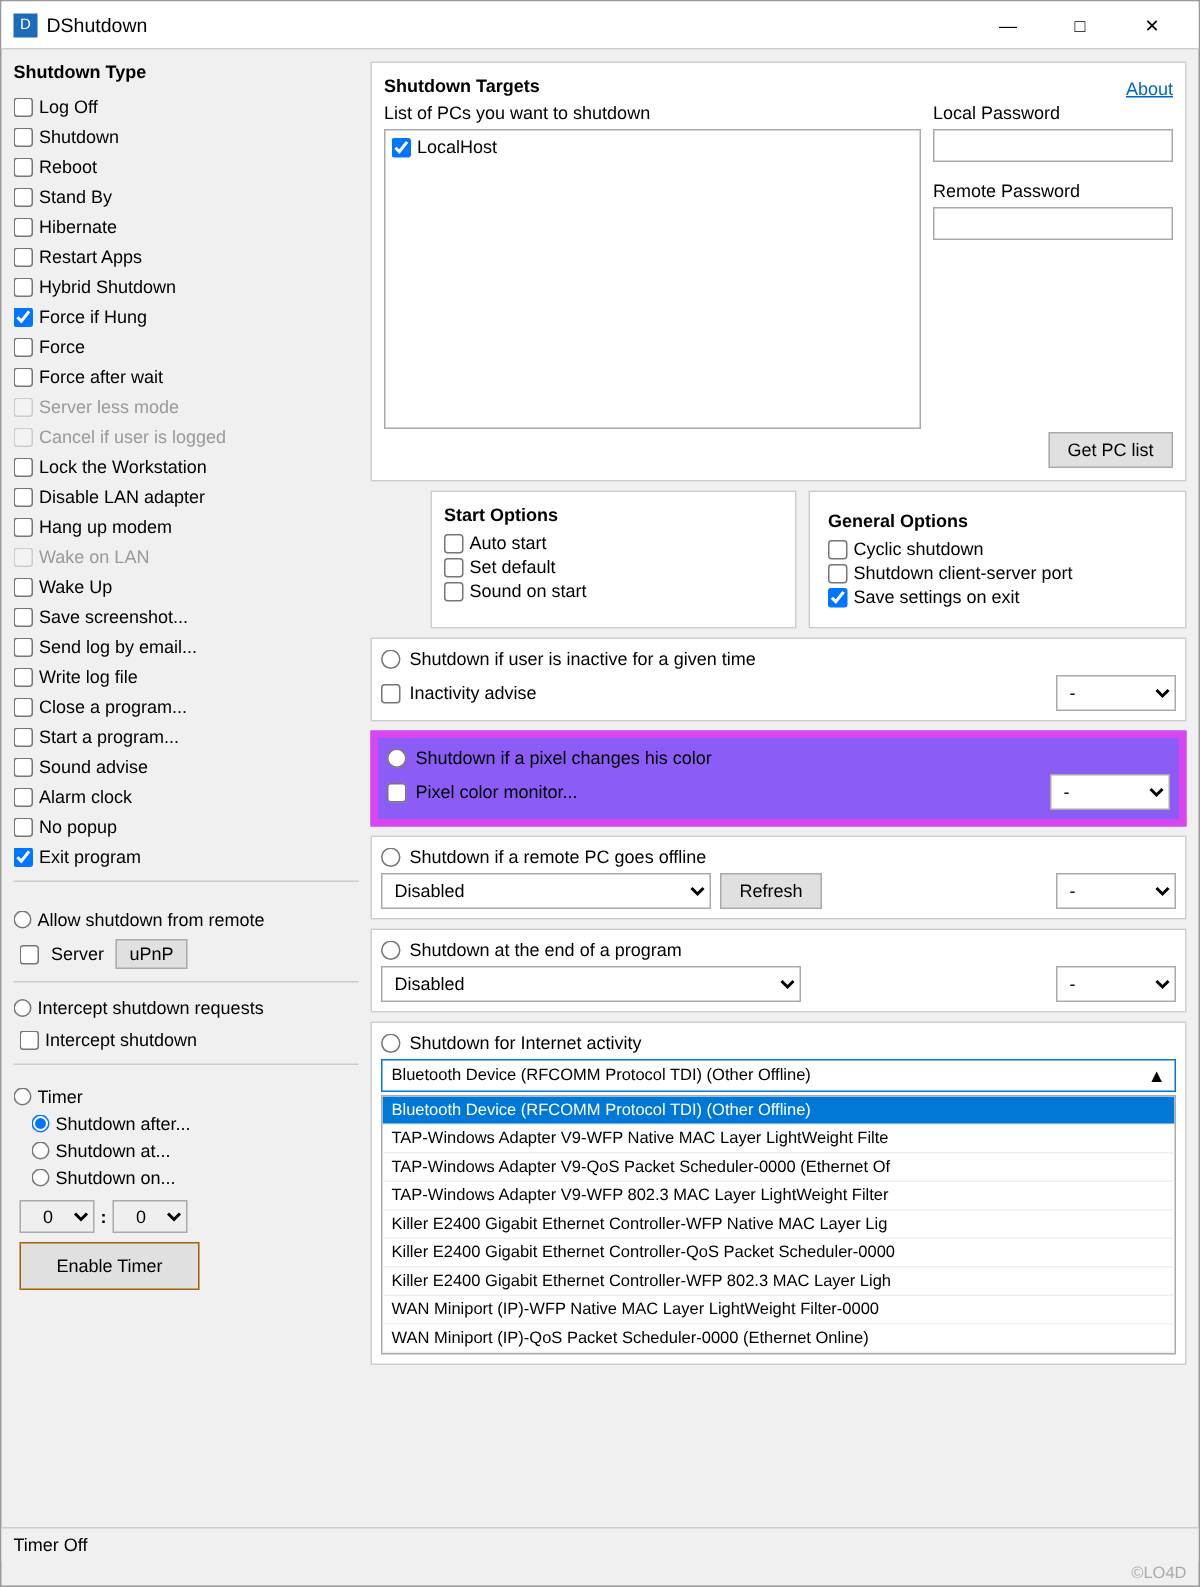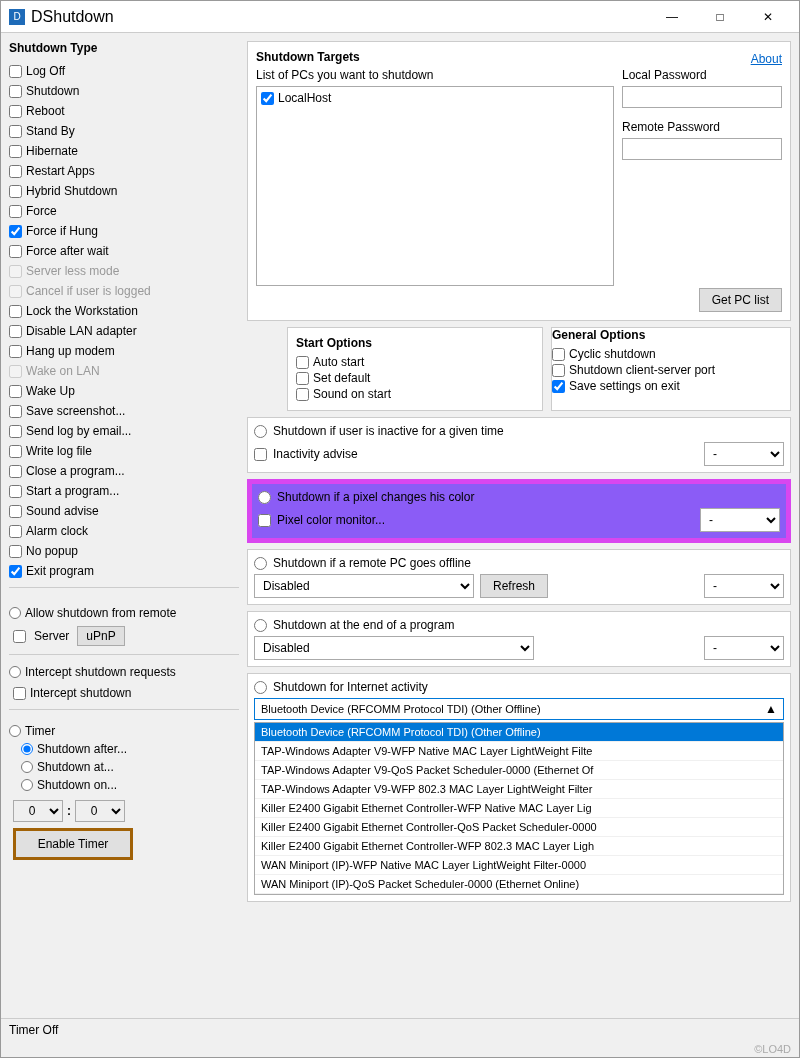--- a/index.html
+++ b/index.html
@@ -35,21 +35,21 @@
       margin-right: 6px;
       background: #1e6bb8;
       display: inline-flex;
       align-items: center;
       justify-content: center;
       font-size: 10px;
       color: white;
     }
     .titlebar-title {
       flex: 1;
-      font-size: 16px;
+      font-size: 13px;
       font-weight: normal;
     }
     .titlebar-buttons {
       display: flex;
       gap: 2px;
     }
     .titlebar-btn {
       width: 46px;
       height: 32px;
       border: none;
@@ -233,21 +233,21 @@
       height: 22px;
       border: 1px solid #aaa;
       padding: 0 2px;
       font-size: 12px;
       text-align: center;
     }
     .enable-timer-btn {
       width: 120px;
       height: 32px;
       background: #e0e0e0;
-      border: 3px solid #a16207;
+      border: 1px solid #a16207;
       cursor: pointer;
       font-size: 12px;
       margin-top: 6px;
     }
     .status-bar {
       border-top: 1px solid #ccc;
       padding: 4px 8px;
       font-size: 12px;
       background: #f0f0f0;
     }
@@ -331,26 +331,26 @@
       </div>
       <div class="checkbox-item">
         <input type="checkbox" id="cb-restartapps" style="">
         <label for="cb-restartapps">Restart Apps</label>
       </div>
       <div class="checkbox-item">
         <input type="checkbox" id="cb-hybridshutdown" style="">
         <label for="cb-hybridshutdown">Hybrid Shutdown</label>
       </div>
       <div class="checkbox-item">
+        <input type="checkbox" id="cb-forcehung" checked="" style="">
+        <label for="cb-forcehung">Force if Hung</label>
+      </div>
+      <div class="checkbox-item">
         <input type="checkbox" id="cb-force" style="">
         <label for="cb-force">Force</label>
-      </div>
-      <div class="checkbox-item">
-        <input type="checkbox" id="cb-forcehung" checked="" style="">
-        <label for="cb-forcehung">Force if Hung</label>
       </div>
       <div class="checkbox-item">
         <input type="checkbox" id="cb-forceafter" style="">
         <label for="cb-forceafter">Force after wait</label>
       </div>
       <div class="checkbox-item disabled">
         <input type="checkbox" id="cb-serverless" disabled="" style="">
         <label for="cb-serverless" style="color:#999">Server less mode</label>
       </div>
       <div class="checkbox-item disabled">
@@ -510,21 +510,21 @@
           </div>
           <div class="checkbox-item">
             <input type="checkbox" id="cb-setdefault" style="">
             <label for="cb-setdefault">Set default</label>
           </div>
           <div class="checkbox-item">
             <input type="checkbox" id="cb-soundstart" style="">
             <label for="cb-soundstart">Sound on start</label>
           </div>
         </div>
-        <div style="flex:1; border:1px solid #ccc; background:white; padding:0;">
+        <div style="flex:1; border:1px solid #ccc; background:white; padding:12px;">
           <div class="section-title">General Options</div>
           <div class="checkbox-item">
             <input type="checkbox" id="cb-cyclic" style="">
             <label for="cb-cyclic">Cyclic shutdown</label>
           </div>
           <div class="checkbox-item">
             <input type="checkbox" id="cb-diffclient" style="">
             <label for="cb-diffclient">Shutdown client-server port</label>
           </div>
           <div class="checkbox-item">

